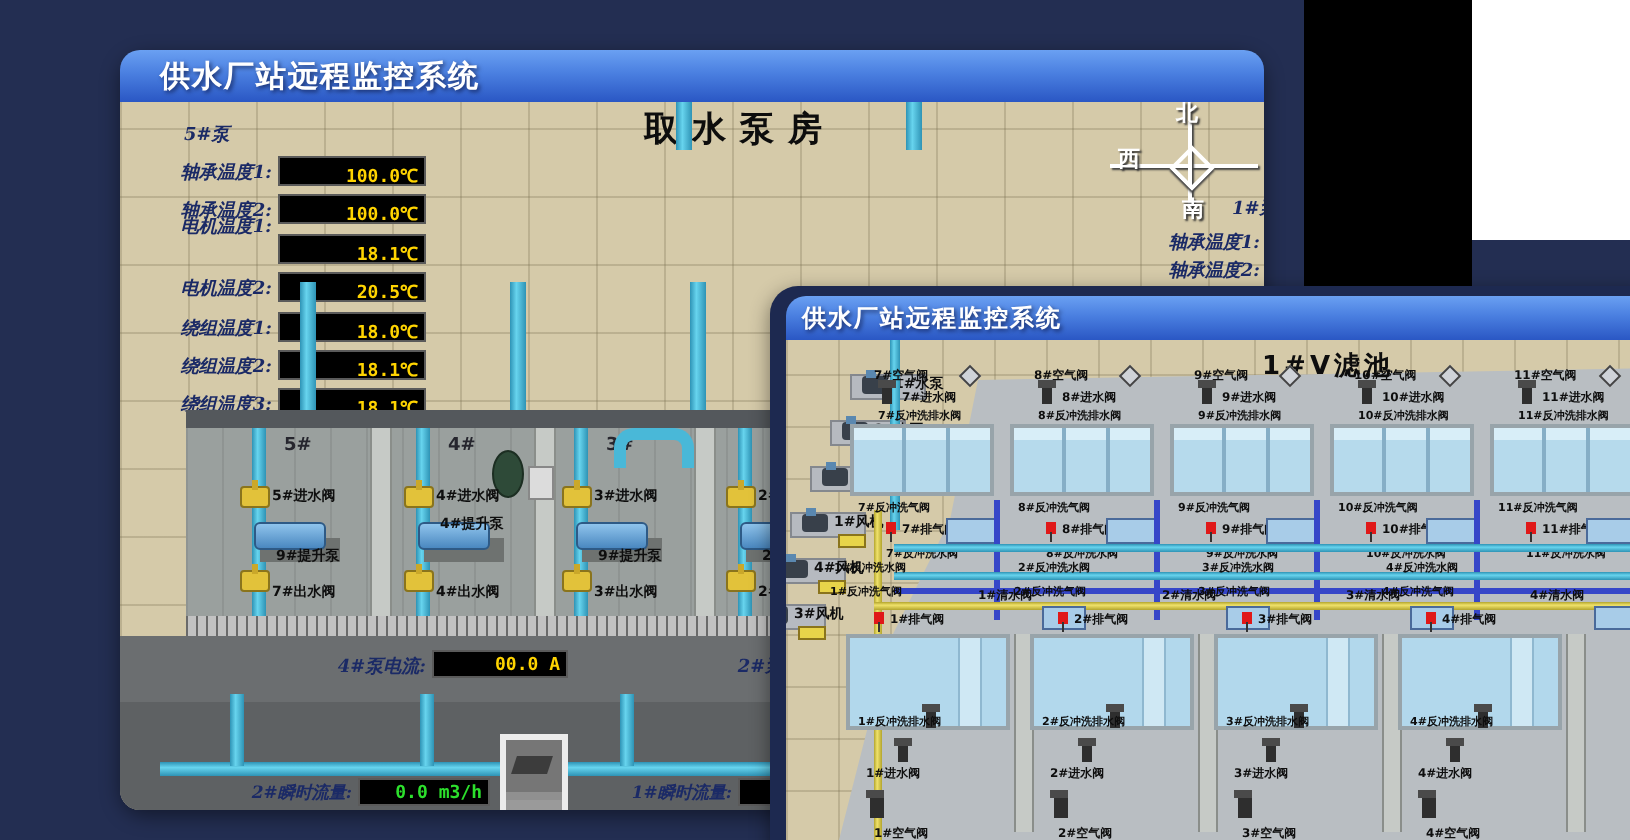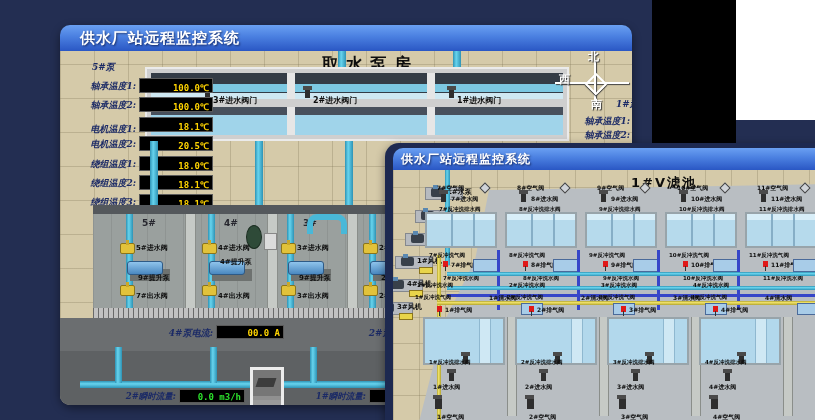--- a/index.html
+++ b/index.html
@@ -55,51 +55,26 @@
   <div class="black-panel"></div>
 
   <div class="win" id="back-win" style="left:60px;top:25px;width:572px;height:380px;">
     <div class="titlebar" style="font-size:15px;">
       <span>供水厂站远程监控系统</span>
     </div>
     <div class="wbody" id="back-body" style="height:354px;border-radius:0 0 10px 10px;">
       <div class="scene-title" style="left:262px;top:2px;font-size:17px;letter-spacing:7px;">取水泵房</div>
     <div class="pipe" style="left: 278px; top: 0px; width: 8px; height: 24px;"></div>
         <div class="pipe" style="left: 393px; top: 0px; width: 8px; height: 24px;"></div>
-        <div style="position: absolute; left: 85px; top: 16px; width: 424px; height: 74px; background: rgb(207, 207, 207); border: 2px solid rgb(235, 235, 235); box-sizing: border-box;">
-          <div style="position: absolute; left: 4px; top: 4px; right: 4px; height: 26px; background: rgb(52, 60, 70);">
-            <div style="position: absolute; left: 0px; right: 0px; top: 11px; height: 8px; background: rgb(124, 200, 226);"></div>
-            <div style="position: absolute; left: 0px; right: 0px; bottom: 0px; height: 6px; background: rgb(207, 232, 242);"></div>
-            <div style="position: absolute; top: 0px; bottom: 0px; left: 136px; width: 8px; background: rgb(230, 230, 230);"></div>
-            <div style="position: absolute; top: 0px; bottom: 0px; left: 276px; width: 8px; background: rgb(230, 230, 230);"></div>
-          </div>
-          <div style="position: absolute; left: 4px; top: 38px; right: 4px; height: 28px; background: rgb(72, 80, 92);">
-            <div style="position: absolute; left: 0px; right: 0px; top: 8px; height: 20px; background: rgb(160, 212, 234);"></div>
-            <div style="position: absolute; top: 0px; bottom: 0px; left: 136px; width: 8px; background: rgb(230, 230, 230);"></div>
-            <div style="position: absolute; top: 0px; bottom: 0px; left: 276px; width: 8px; background: rgb(230, 230, 230);"></div>
-          </div>
-          <div class="vd" style="left: 58px; top: 20px;">
-            <i></i>
-          </div>
-          <div class="slbl" style="left: 66px; top: 28px; font-size: 8px;">3#进水阀门</div>
-          <div class="vd" style="left: 158px; top: 20px;">
-            <i></i>
-          </div>
-          <div class="slbl" style="left: 166px; top: 28px; font-size: 8px;">2#进水阀门</div>
-          <div class="vd" style="left: 302px; top: 20px;">
-            <i></i>
-          </div>
-          <div class="slbl" style="left: 310px; top: 28px; font-size: 8px;">1#进水阀门</div>
-        </div>
         <div class="lbl" style="left: 32px; top: 10px; font-size: 9px;">5#泵</div>
         <div class="lbl" style="left: 0px; top: 29px; width: 76px; text-align: right;">轴承温度1:</div>
         <div class="led" style="left: 79px; top: 27px; width: 74px; height: 15px;">100.0℃</div>
         <div class="lbl" style="left: 0px; top: 48.4px; width: 76px; text-align: right;">轴承温度2:</div>
         <div class="led" style="left: 79px; top: 46.4px; width: 74px; height: 15px;">100.0℃</div>
-        <div class="lbl" style="left: 0px; top: 72px; width: 76px; text-align: right;">电机温度1:</div>
+        <div class="lbl" style="left: 0px; top: 56px; width: 76px; text-align: right;">电机温度1:</div>
         <div class="led" style="left: 79px; top: 65.8px; width: 74px; height: 15px;">18.1℃</div>
         <div class="lbl" style="left: 0px; top: 87.2px; width: 76px; text-align: right;">电机温度2:</div>
         <div class="led" style="left: 79px; top: 85.2px; width: 74px; height: 15px;">20.5℃</div>
         <div class="lbl" style="left: 0px; top: 106.6px; width: 76px; text-align: right;">绕组温度1:</div>
         <div class="led" style="left: 79px; top: 104.6px; width: 74px; height: 15px;">18.0℃</div>
         <div class="lbl" style="left: 0px; top: 126px; width: 76px; text-align: right;">绕组温度2:</div>
         <div class="led" style="left: 79px; top: 124px; width: 74px; height: 15px;">18.1℃</div>
         <div class="lbl" style="left: 0px; top: 145.4px; width: 76px; text-align: right;">绕组温度3:</div>
         <div class="led" style="left: 79px; top: 143.4px; width: 74px; height: 15px;">18.1℃</div>
         <div class="lbl" style="left: 0px; top: 164.8px; width: 76px; text-align: right;">管道压力:</div>

